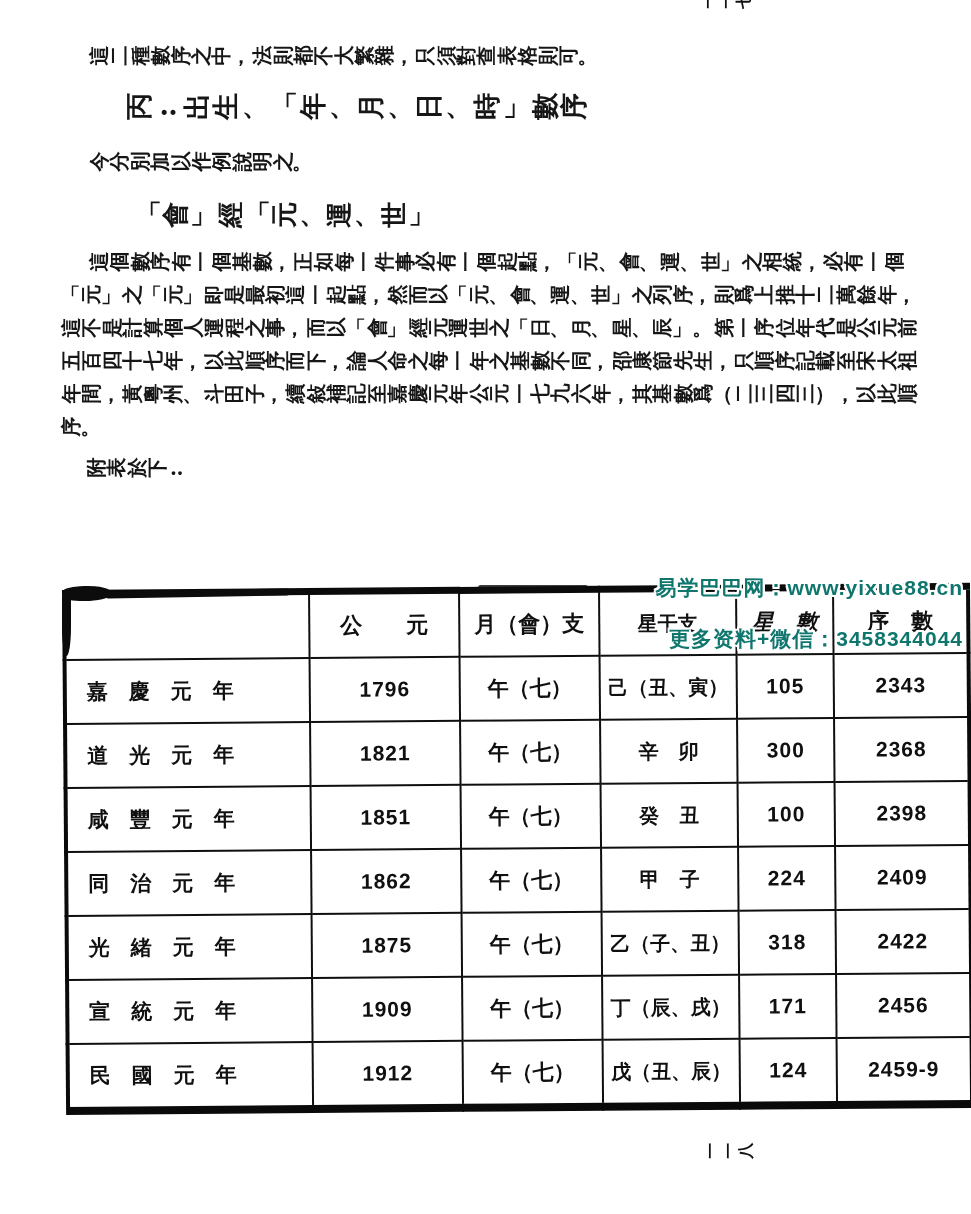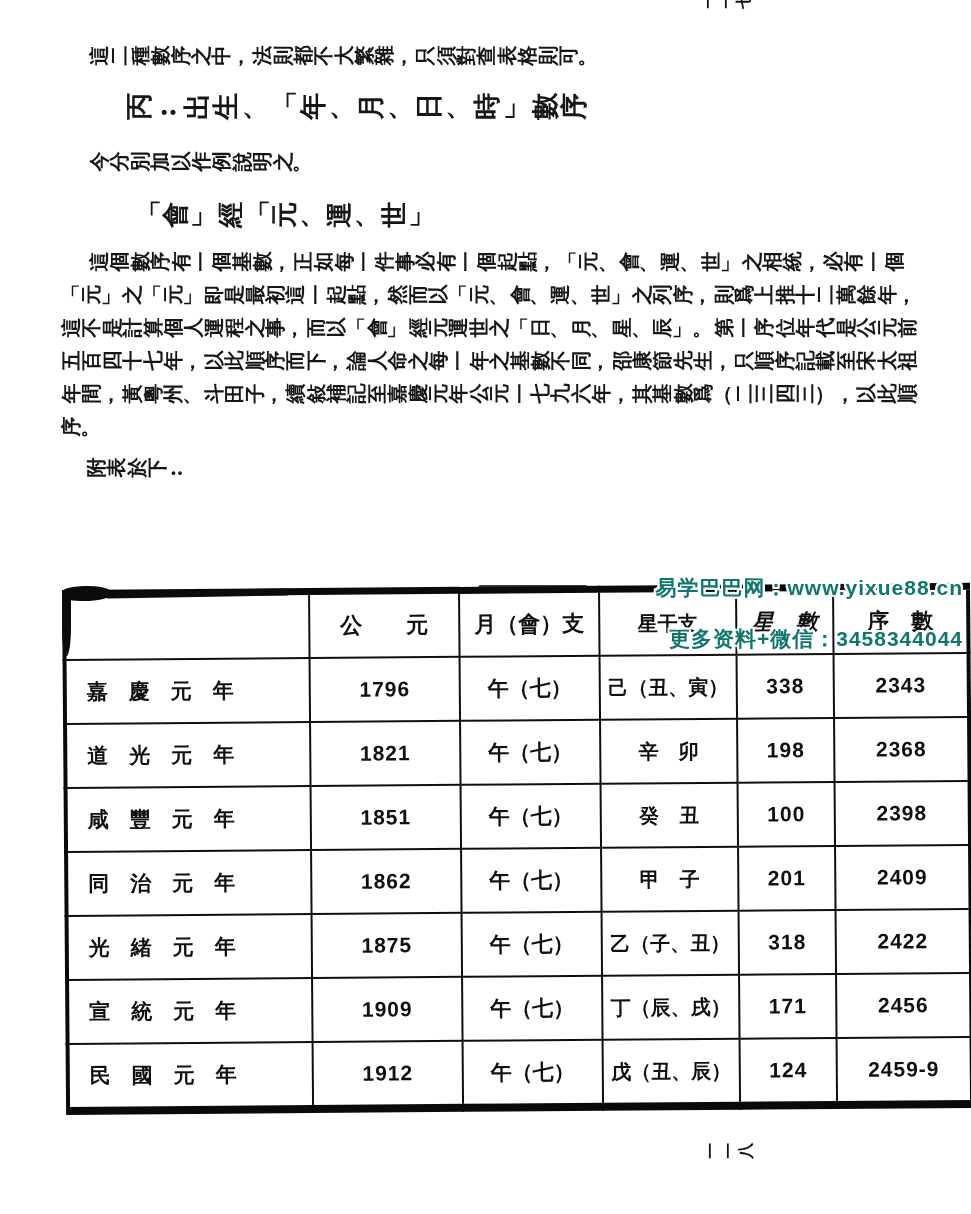--- a/index.html
+++ b/index.html
@@ -397,45 +397,45 @@
           <th class="c4" style="width: 95px; font-style: italic;">星　數</th>
           <th class="c5" style="width: 132px;">序　數</th>
         </tr>
       </thead>
     <tbody>
         <tr>
           <td class="c0">嘉　慶　元　年</td>
           <td class="c1">1796</td>
           <td class="c2">午（七）</td>
           <td class="c3">己（丑、寅）</td>
-          <td class="c4">338</td>
+          <td class="c4">105</td>
           <td class="c5">2343</td>
         </tr>
         <tr>
           <td class="c0">道　光　元　年</td>
           <td class="c1">1821</td>
           <td class="c2">午（七）</td>
           <td class="c3">辛　卯</td>
-          <td class="c4">198</td>
+          <td class="c4">300</td>
           <td class="c5">2368</td>
         </tr>
         <tr>
           <td class="c0">咸　豐　元　年</td>
           <td class="c1">1851</td>
           <td class="c2">午（七）</td>
           <td class="c3">癸　丑</td>
           <td class="c4">100</td>
           <td class="c5">2398</td>
         </tr>
         <tr>
           <td class="c0">同　治　元　年</td>
           <td class="c1">1862</td>
           <td class="c2">午（七）</td>
           <td class="c3">甲　子</td>
-          <td class="c4">201</td>
+          <td class="c4">224</td>
           <td class="c5">2409</td>
         </tr>
         <tr>
           <td class="c0">光　緒　元　年</td>
           <td class="c1">1875</td>
           <td class="c2">午（七）</td>
           <td class="c3">乙（子、丑）</td>
           <td class="c4">318</td>
           <td class="c5">2422</td>
         </tr>

